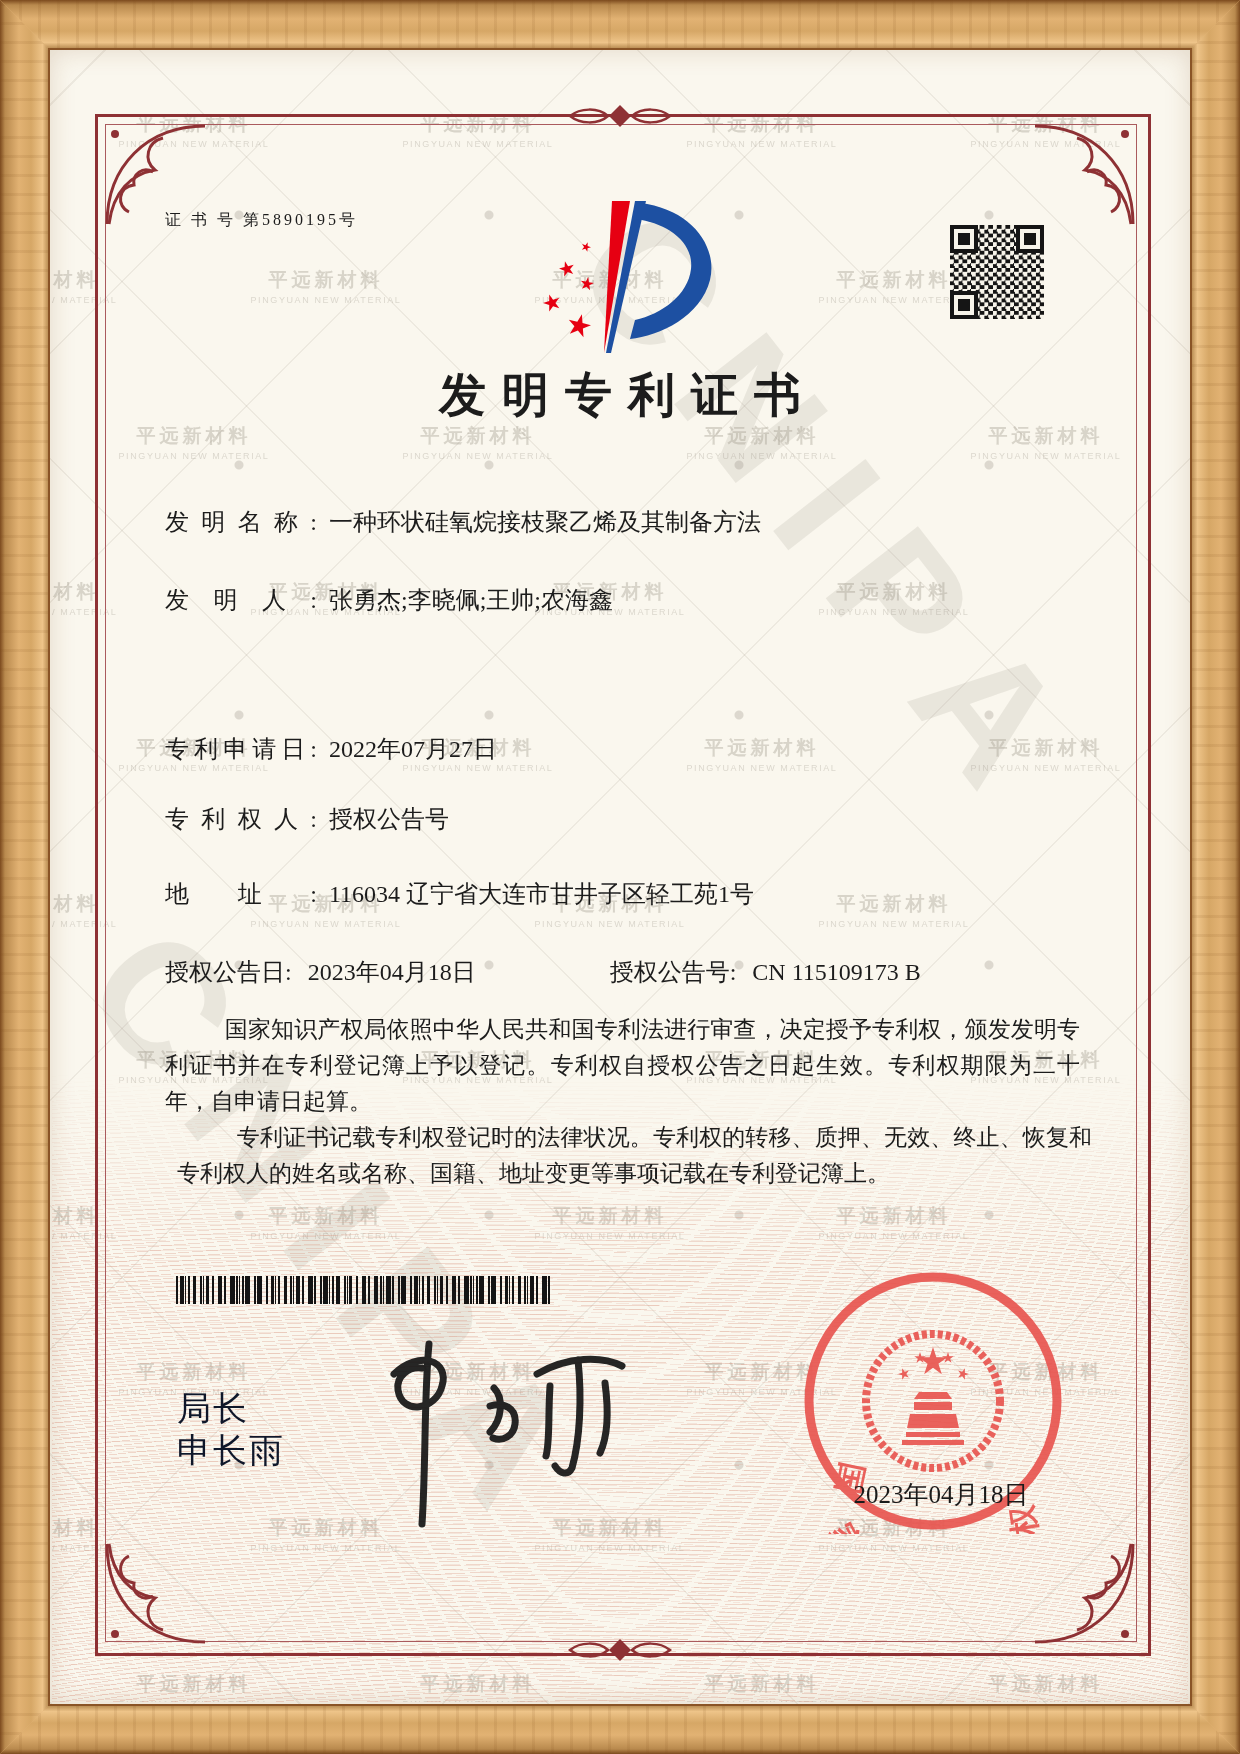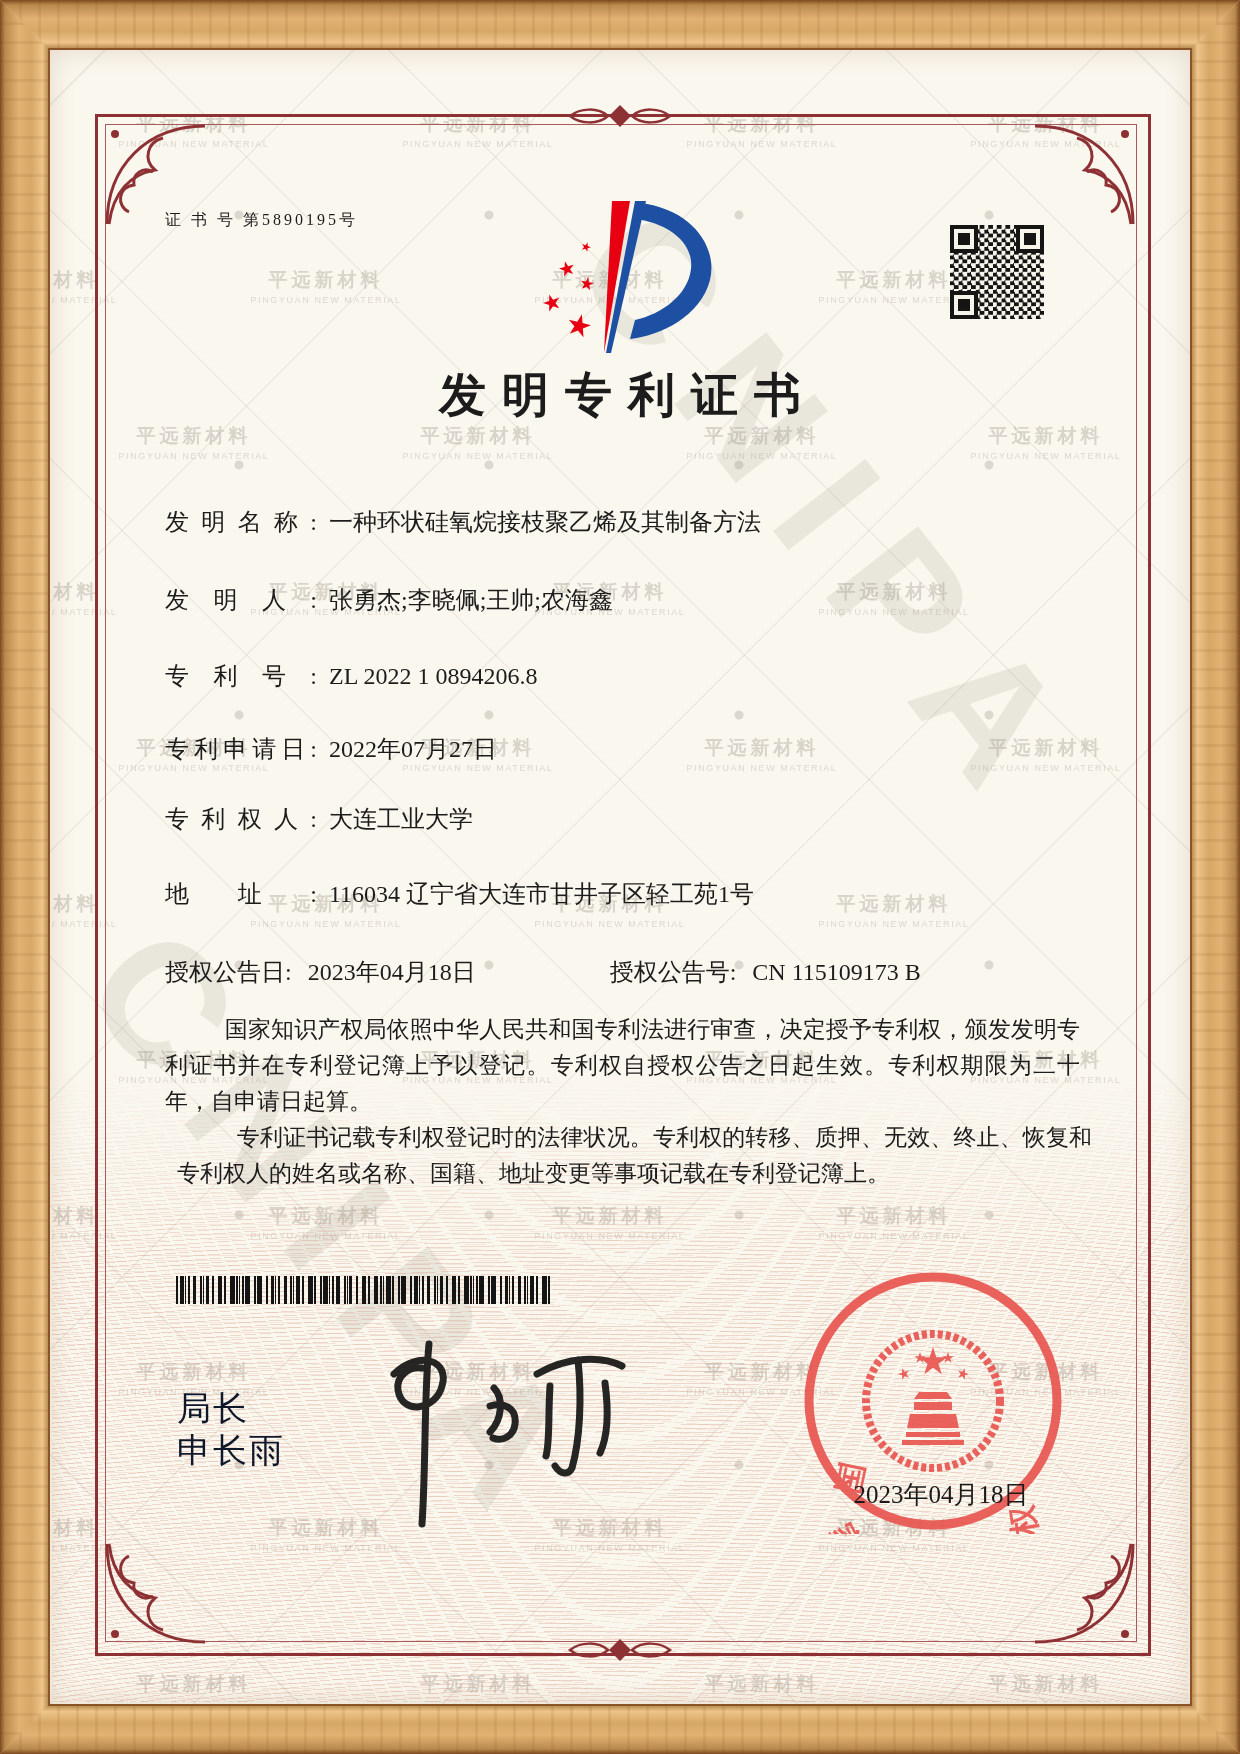--- a/index.html
+++ b/index.html
@@ -370,28 +370,25 @@
     </div>
 
     <div class="abs title">发明专利证书</div>
 
     <div class="abs frow" style="top:506px;">
       <span class="row-label">发明名称:</span><span class="row-value">一种环状硅氧烷接枝聚乙烯及其制备方法</span>
     </div>
     <div class="abs frow" style="top:584px;">
       <span class="row-label">发明人:</span><span class="row-value">张勇杰;李晓佩;王帅;农海鑫</span>
     </div>
-    <div class="abs frow" style="top:660px;">
-      <span class="row-label">专利号:</span><span class="row-value">ZL 2022 1 0894206.8</span>
-    </div>
     <div class="abs frow" style="top:733px;">
       <span class="row-label">专利申请日:</span><span class="row-value">2022年07月27日</span>
     </div>
     <div class="abs frow" style="top:803px;">
-      <span class="row-label">专利权人:</span><span class="row-value">大连工业大学</span>
+      <span class="row-label">专利权人:</span><span class="row-value">授权公告号</span>
     </div>
     <div class="abs frow" style="top:878px;">
       <span class="row-label">地址:</span><span class="row-value">116034 辽宁省大连市甘井子区轻工苑1号</span>
     </div>
 
     <div class="abs frow" style="top:956px;">
       <span class="grant-group">
         <span>授权公告日:</span>
         <span style="margin-left:10px;">2023年04月18日</span>
       </span>

